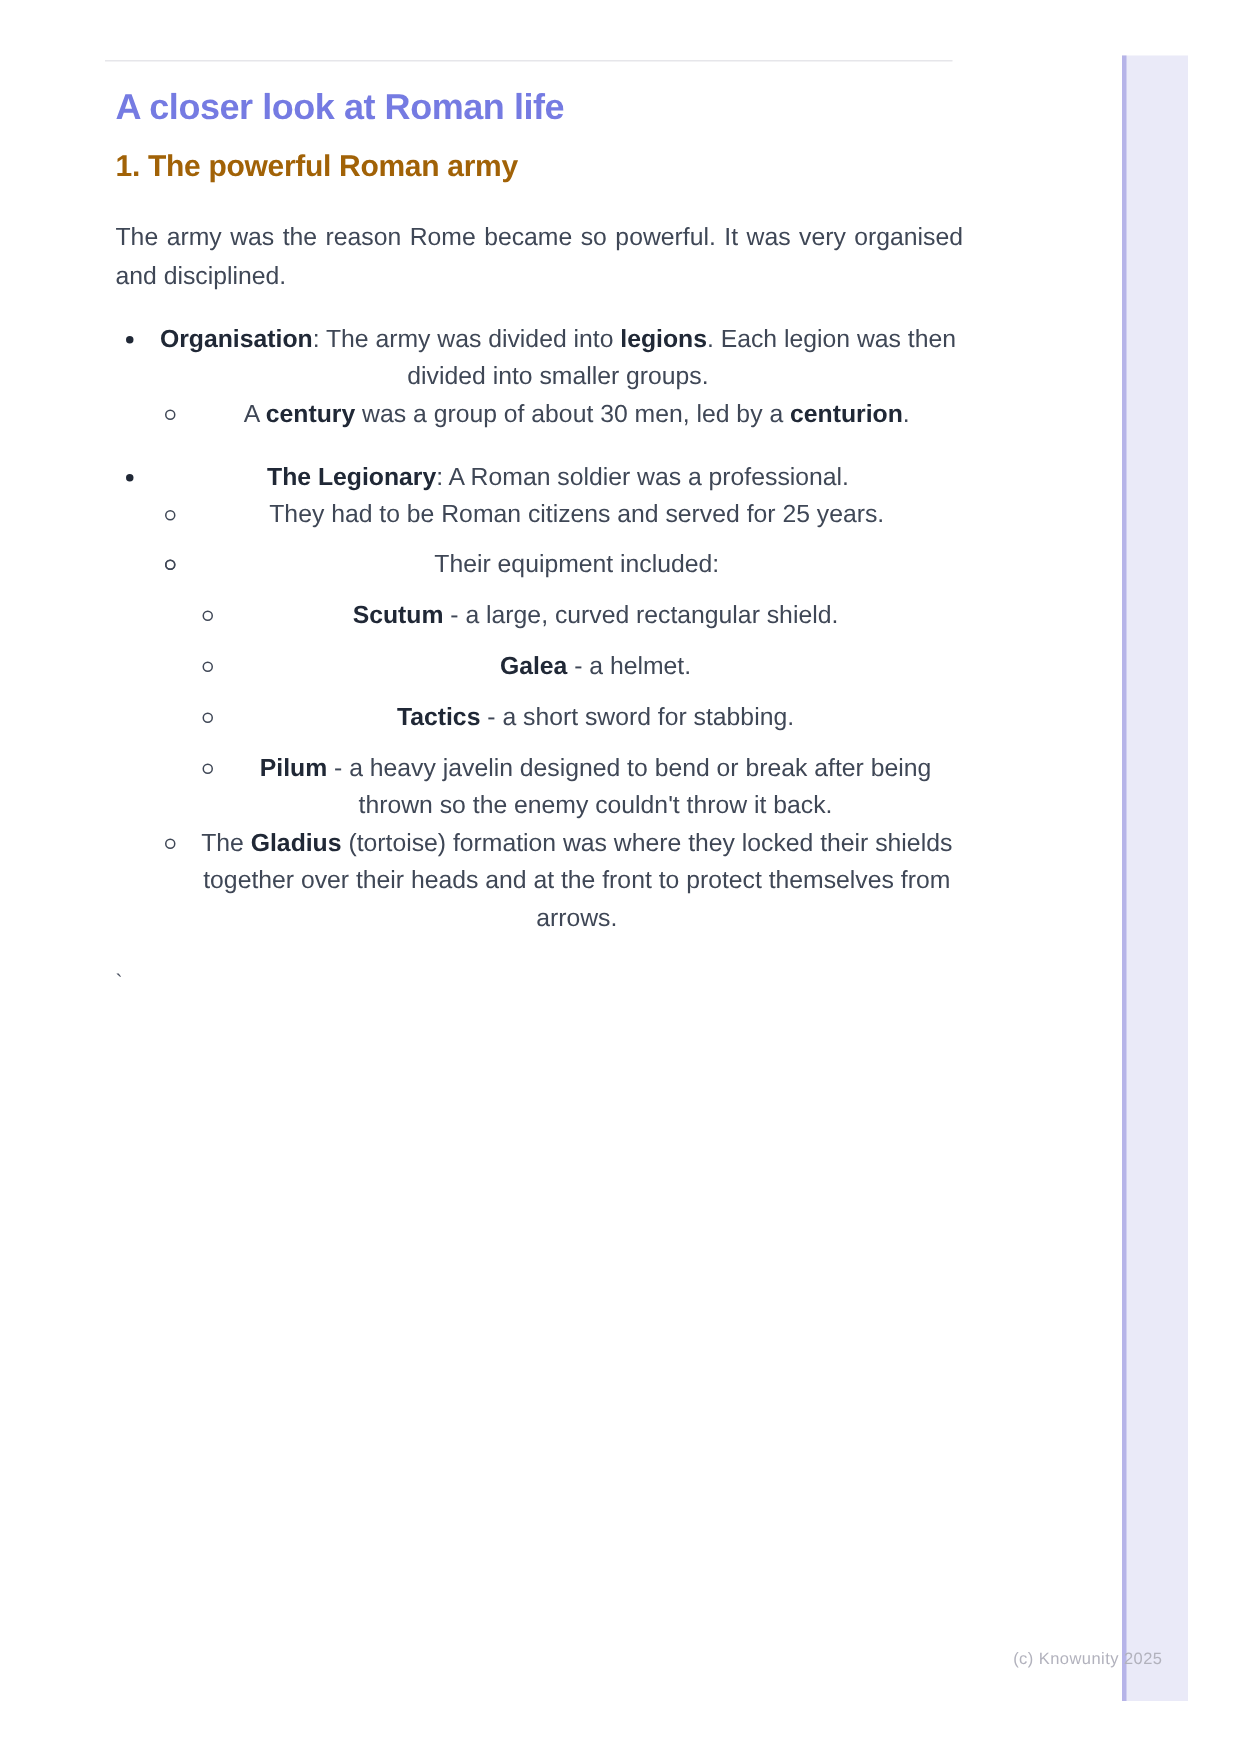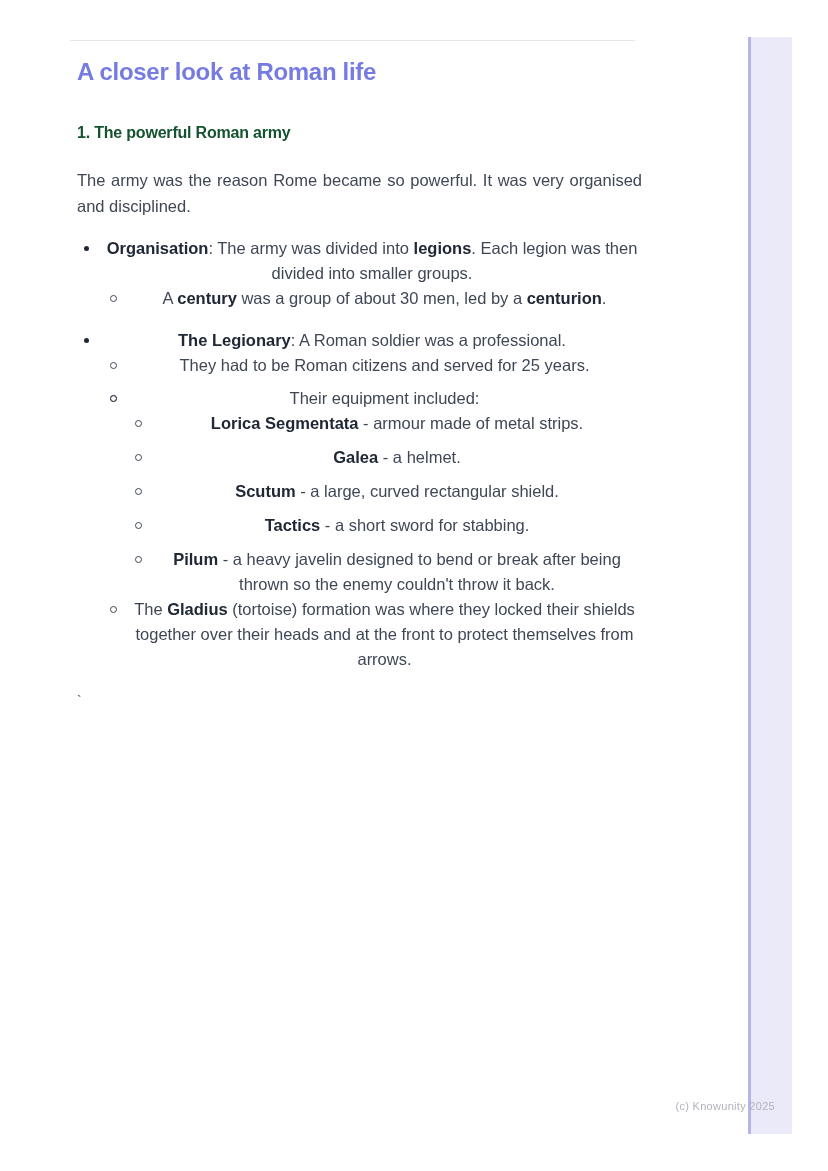--- a/index.html
+++ b/index.html
@@ -45,26 +45,26 @@
 
   h1.doc-title {
     margin: 56px 0 0 0;
     font-size: 24px;
     line-height: 32px;
     letter-spacing: -0.3px;
     font-weight: 700;
     color: #757be2;
   }
   h2.section-heading {
-    margin: 32px 0 0 0;
-    font-size: 16px;
+    margin: 10px 0 0 0;
+    font-size: 20px;
     line-height: 26px;
     letter-spacing: -0.2px;
     font-weight: 700;
-    color: #14532d;
+    color: #a16207;
   }
   p.intro {
     margin: 21px 0 0 0;
     text-align: justify;
     line-height: 26px;
   }
 
   strong { color: #202836; font-weight: 700; }
 
   .list { margin-top: 4px; text-align: center; }
@@ -148,31 +148,27 @@
         <span>They had to be Roman citizens and served for 25 years.</span>
       </div>
       <div class="li li2 gap8">
         <span class="m2"></span>
       </div>
       <div class="li li2 gap8">
         <span class="m2"></span>
         <span>Their equipment included:</span>
       </div>
 
-      <div class="li li3">
+      <div class="li li3 gap9">
         <span class="m2"></span>
-        <strong>Lorica Segmentata</strong><span> - armour made of metal strips.</span>
+        <strong>Scutum</strong><span> - a large, curved rectangular shield.</span>
       </div>
       <div class="li li3 gap9">
         <span class="m2"></span>
         <strong>Galea</strong><span> - a helmet.</span>
-      </div>
-      <div class="li li3 gap9">
-        <span class="m2"></span>
-        <strong>Scutum</strong><span> - a large, curved rectangular shield.</span>
       </div>
       <div class="li li3 gap9">
         <span class="m2"></span>
         <strong>Tactics</strong><span> - a short sword for stabbing.</span>
       </div>
       <div class="li li3 gap9">
         <span class="m2"></span>
         <strong>Pilum</strong><span> - a heavy javelin designed to bend or break after being thrown so the enemy couldn't throw it back.</span>
       </div>
 

